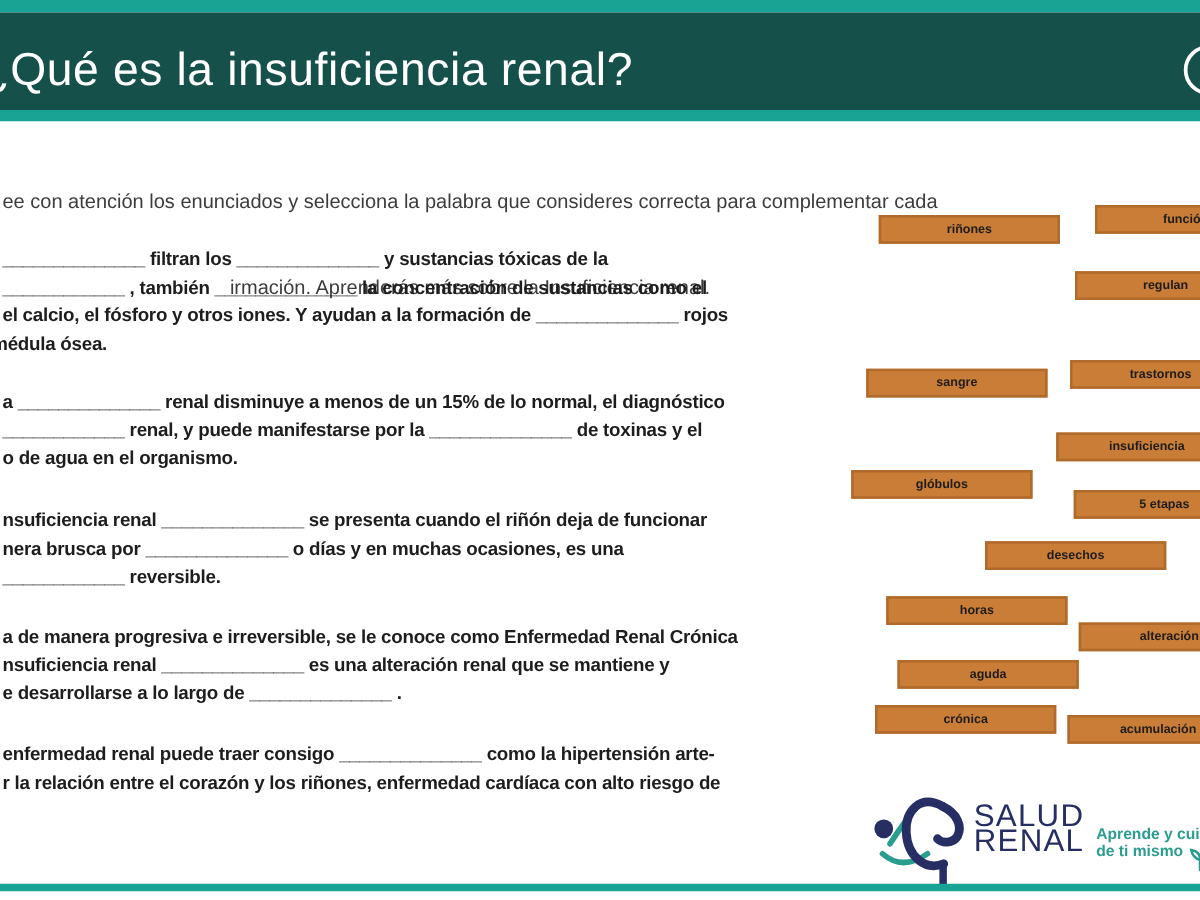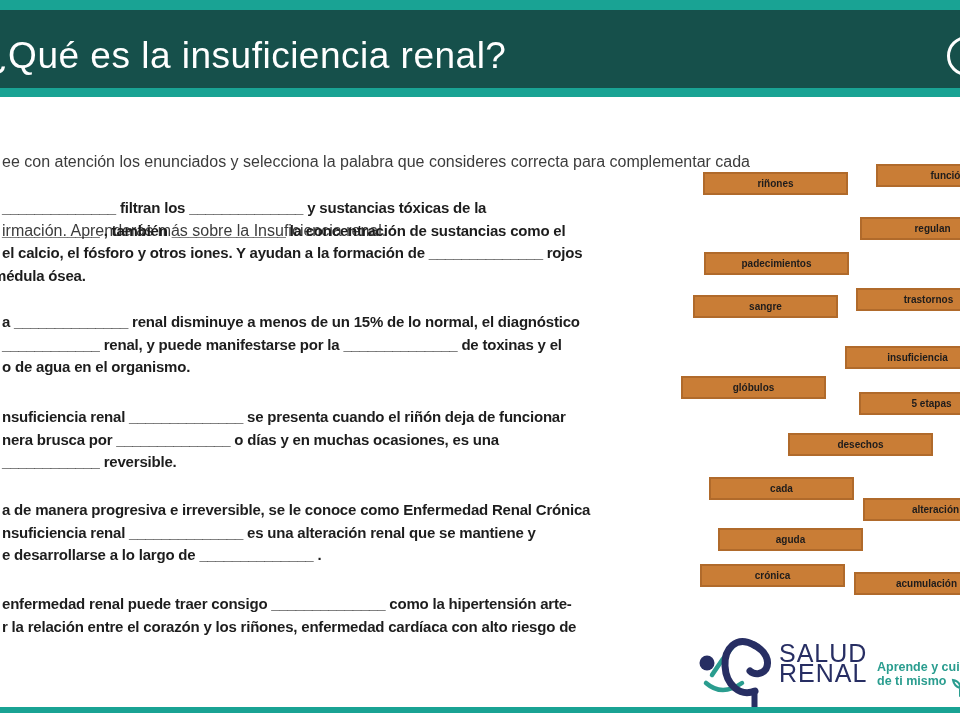--- a/index.html
+++ b/index.html
@@ -23,21 +23,21 @@
   }
   .header-circle {
     position: absolute; left: 947px; top: 26px;
     width: 40px; height: 40px; border: 3px solid #ffffff; border-radius: 50%;
     box-sizing: border-box;
   }
 
   
   .instructions {
     position: absolute; left: 2px; top: 104px;
-    font-size: 16px; color: #3c3c3c; line-height: 23px; white-space: pre;
+    font-size: 16px; color: #3c3c3c; line-height: 23px; white-space: pre; text-align: center;
   }
 
   
   .text-col { position: absolute; left: 2px; top: 0; width: 720px; }
   .para { position: absolute; left: 0; }
   .para .line {
     font-size: 15px; font-weight: bold; color: #1d1d1d;
     line-height: 22.5px; white-space: pre; letter-spacing: -0.2px;
   }
   .p1 { top: 197px; } .p2 { top: 311px; } .p3 { top: 406px; }
@@ -126,28 +126,27 @@
     </div>
     <div class="para p5">
       <div class="line">enfermedad renal puede traer consigo ______________ como la hipertensión arte-</div>
       <div class="line">r la relación entre el corazón y los riñones, enfermedad cardíaca con alto riesgo de</div>
     </div>
   </div>
 
   <div class="tile t1">riñones</div>
   <div class="tile t2">función</div>
   <div class="tile t3">regulan</div>
-  <div class="tile t4">padecimientos</div>
   <div class="tile t5">sangre</div>
   <div class="tile t6">trastornos</div>
   <div class="tile t7">insuficiencia</div>
   <div class="tile t8">glóbulos</div>
   <div class="tile t9">5 etapas</div>
   <div class="tile t10">desechos</div>
-  <div class="tile t11">cada</div>
+  <div class="tile t11">horas</div>
   <div class="tile t12">alteración</div>
   <div class="tile t13">aguda</div>
   <div class="tile t14">crónica</div>
   <div class="tile t15">acumulación</div>
 
   <svg class="logo-icon" viewBox="0 0 100 76" fill="none">
     <path d="M16 50 Q 32 64 52 50" stroke="#2a9d8f" stroke-width="4.5" stroke-linecap="round" fill="none"></path>
     <path d="M22 42 Q 32 26 44 12" stroke="#2a9d8f" stroke-width="4.5" stroke-linecap="round" fill="none"></path>
     <circle cx="17" cy="30" r="7.5" fill="#272e63"></circle>
     <path d="M64 12 C 46 2 34 16 35 33 C 36 52 50 64 65 58" stroke="#272e63" stroke-width="7" stroke-linecap="round" fill="none"></path>

